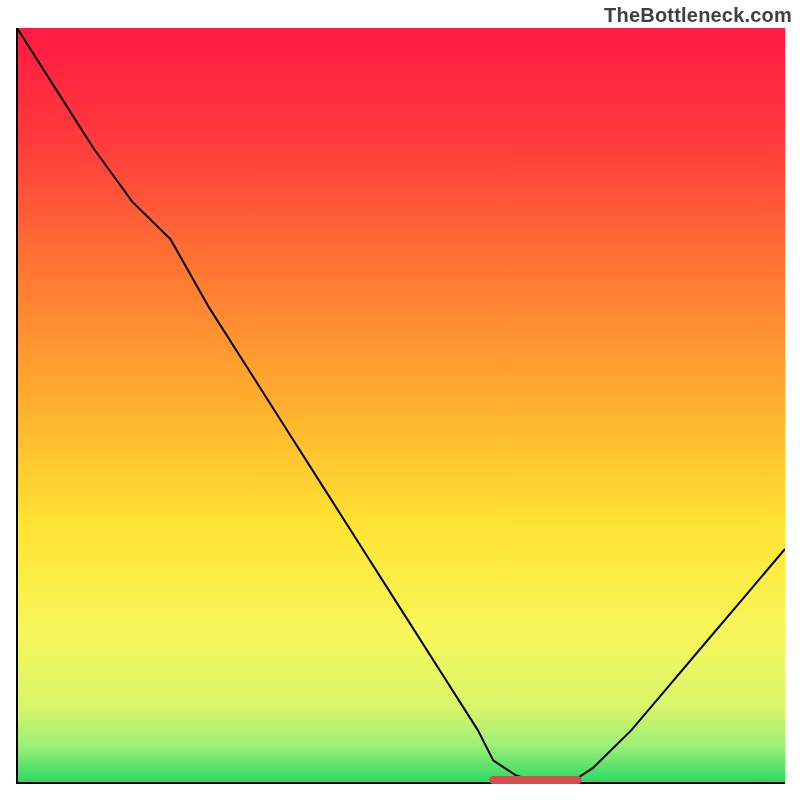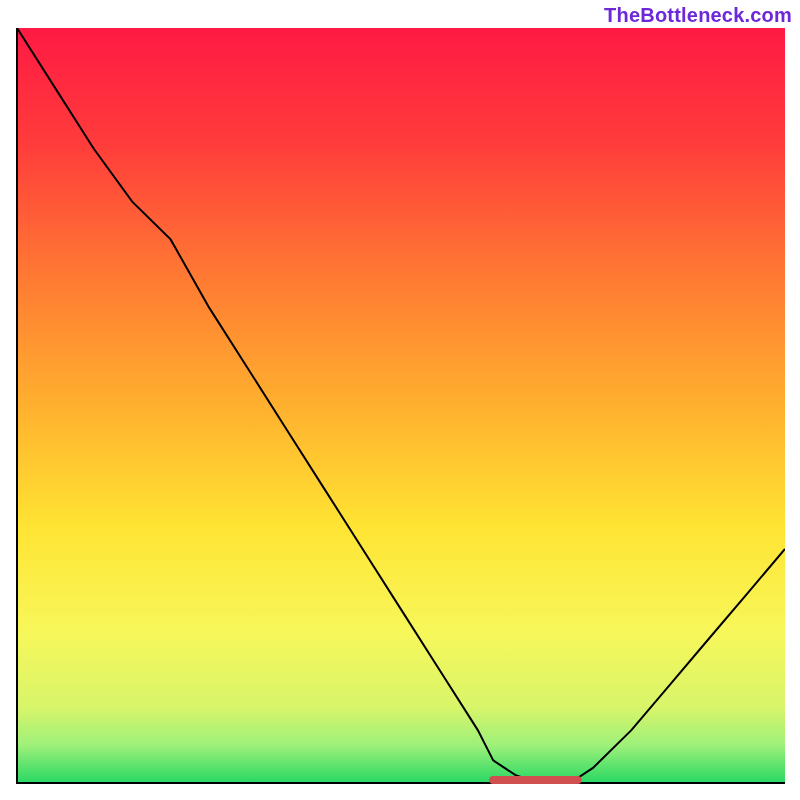--- a/index.html
+++ b/index.html
@@ -8,21 +8,21 @@
     height: 800px;
     background: #fff;
     font-family: Arial, sans-serif;
     position: relative;
   }
   .watermark {
     position: absolute;
     top: 4px;
     right: 8px;
     font-size: 20px;
-    color: #6d28d9;
+    color: #404040;
     font-weight: bold;
     letter-spacing: 0.2px;
   }
   .plot {
     position: absolute;
     left: 15px;
     top: 28px;
     width: 770px;
     height: 757px;
   }

